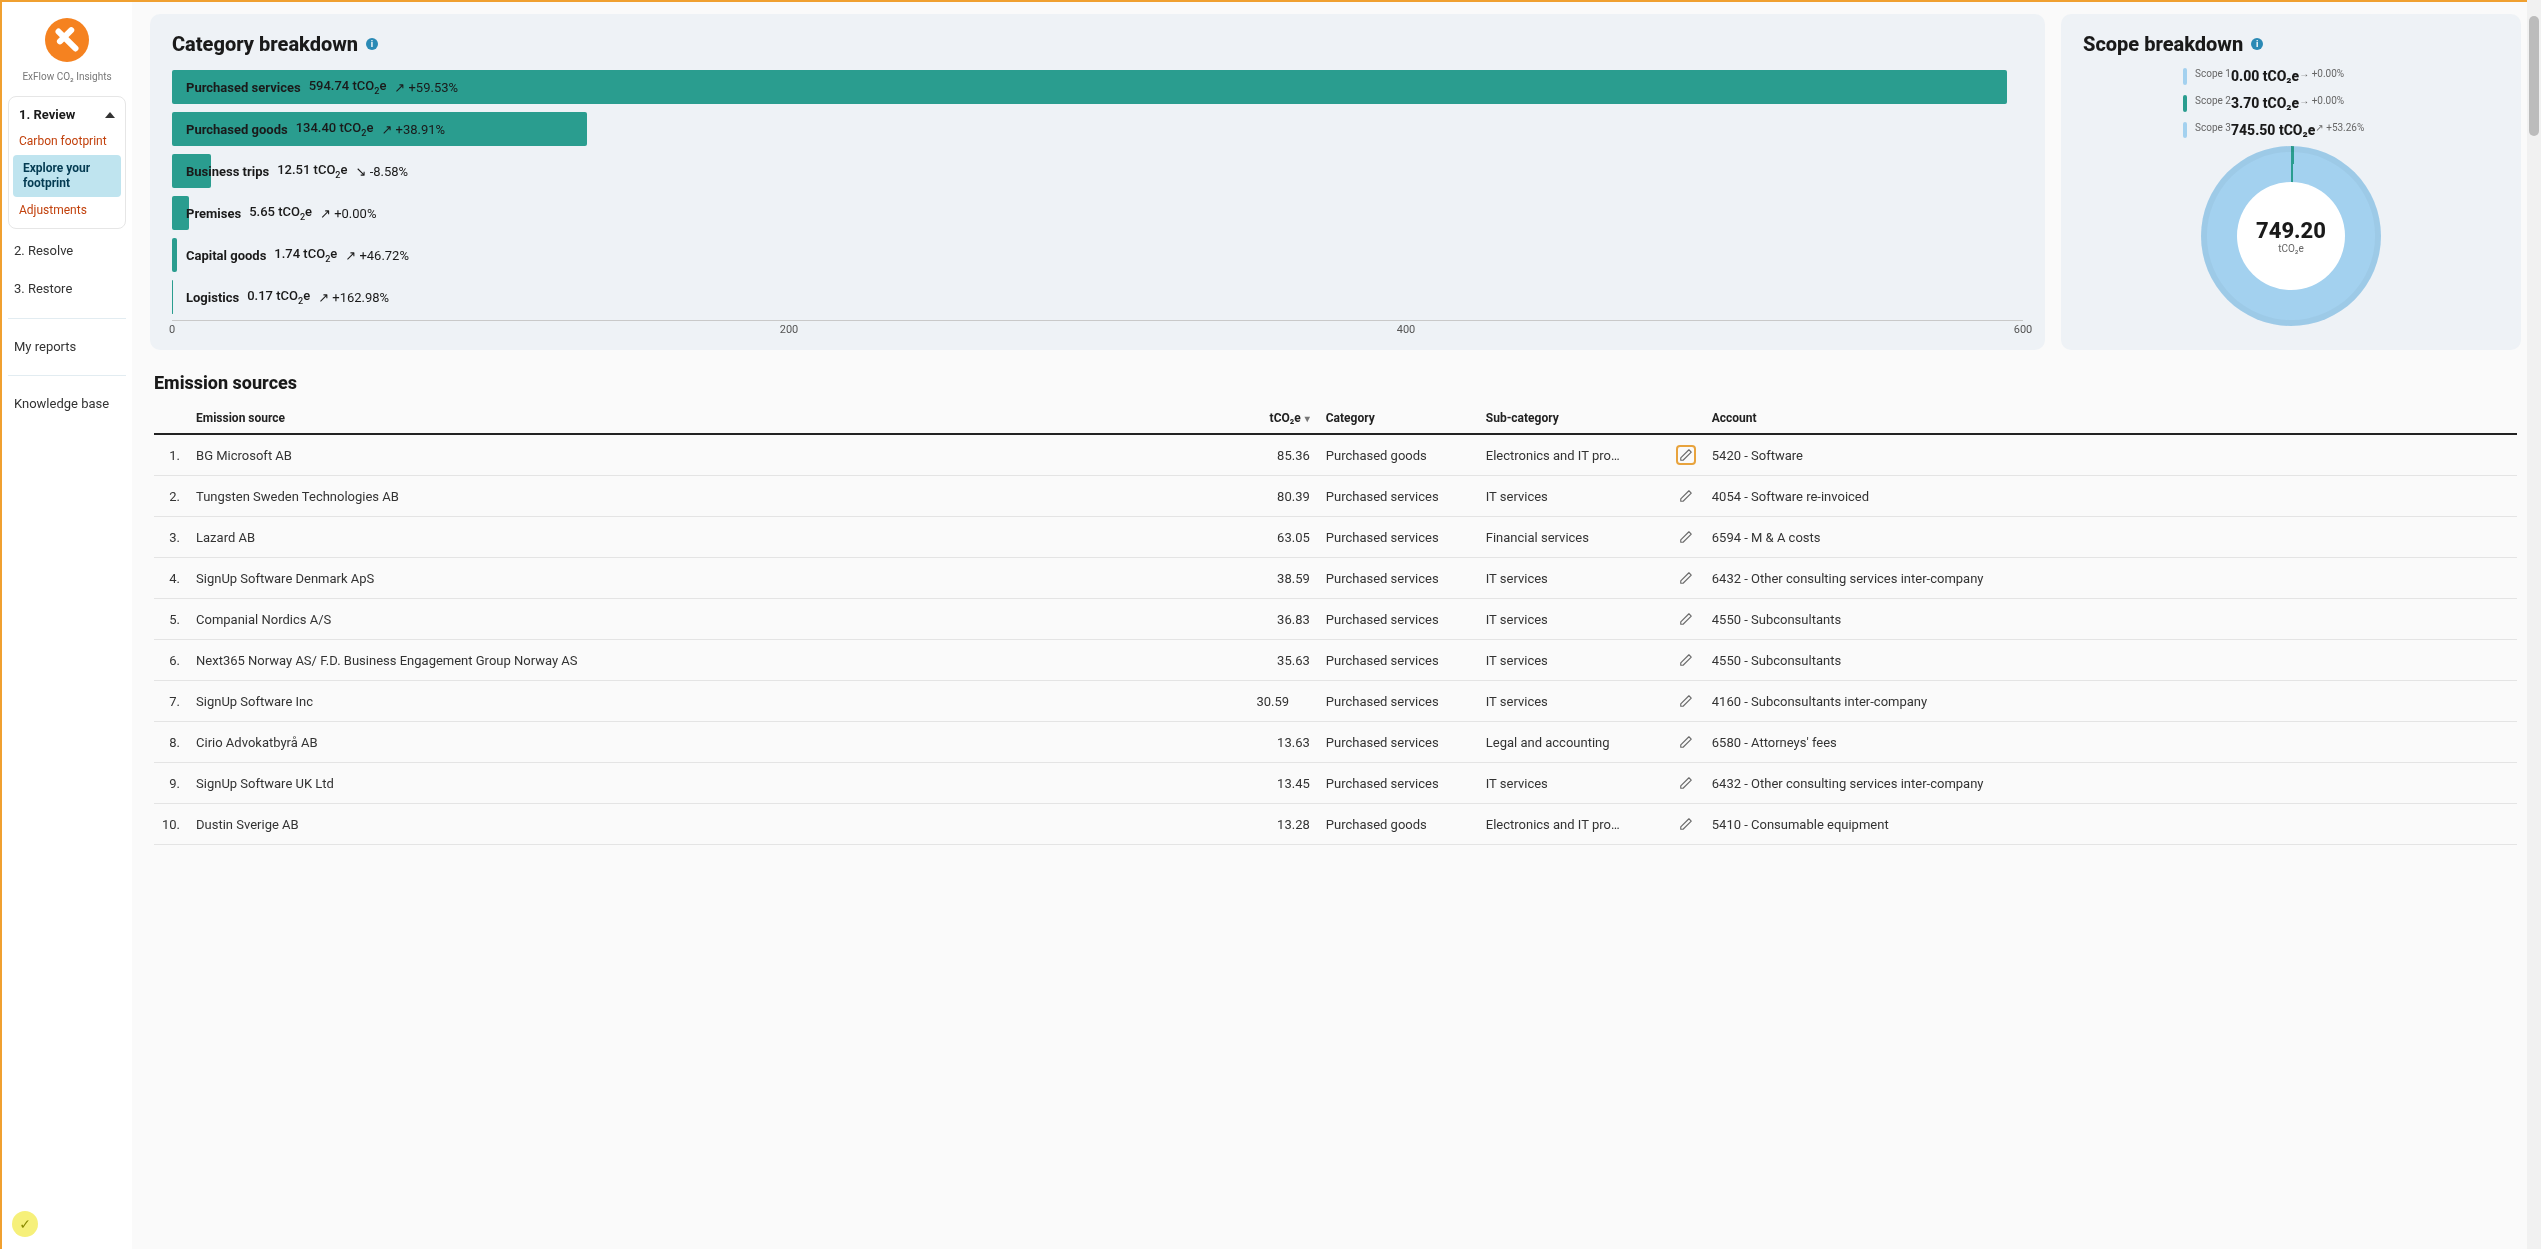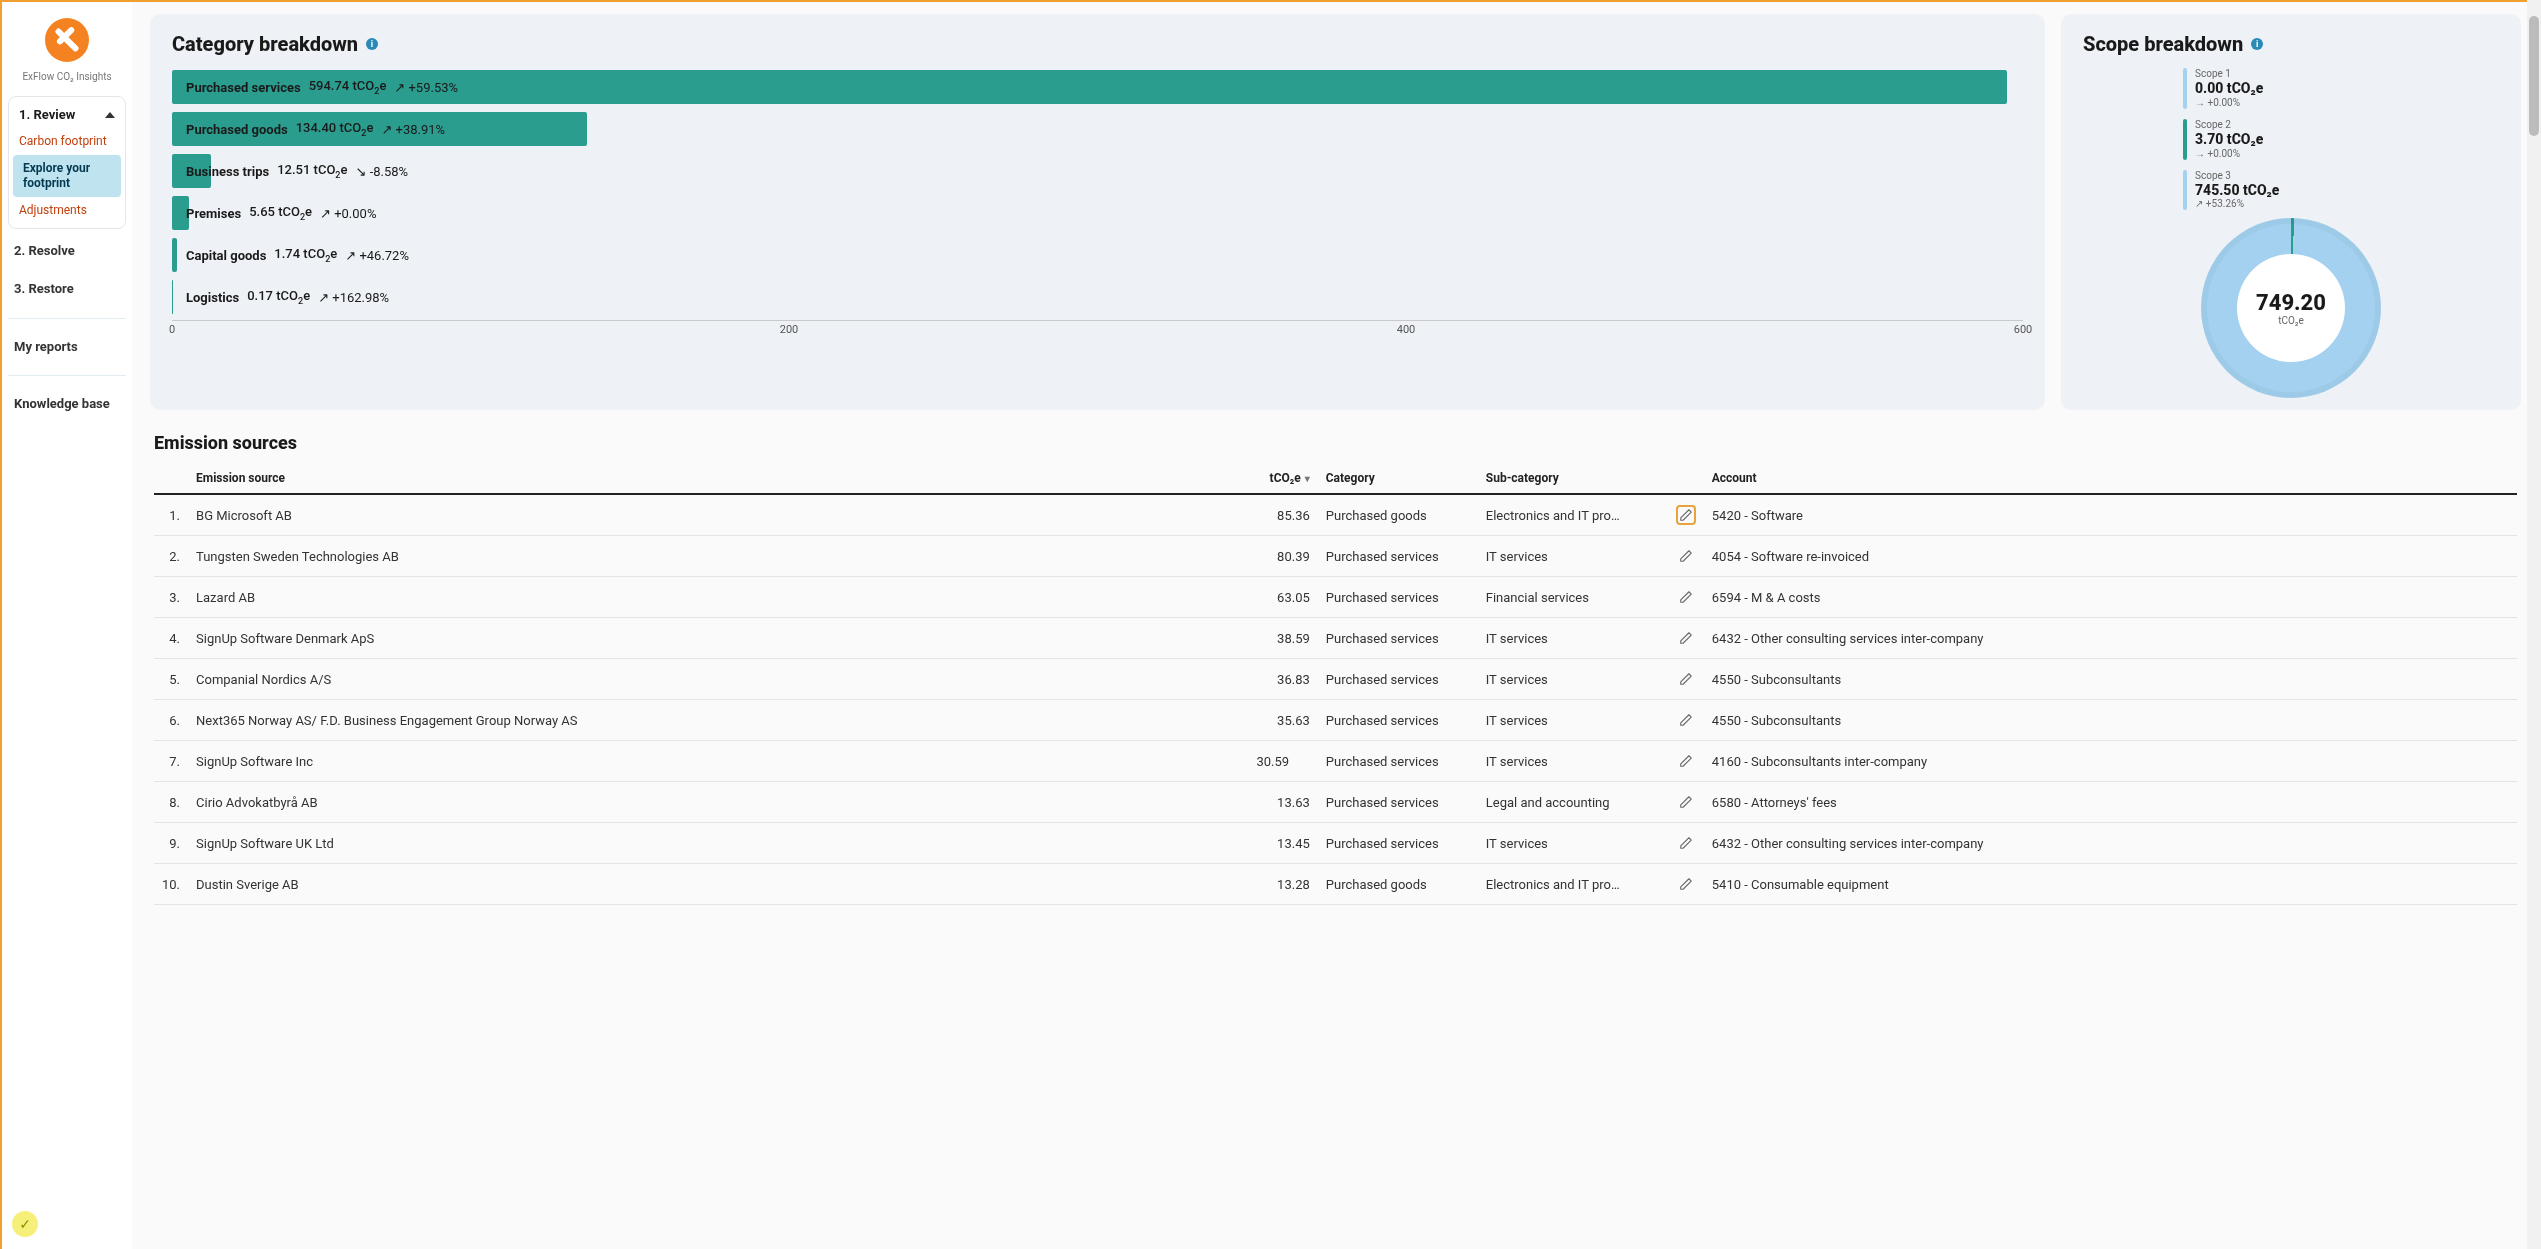--- a/index.html
+++ b/index.html
@@ -45,21 +45,21 @@
     padding: 6px 10px; font-weight: 700; font-size: 13px; cursor: pointer;
   }
   .nav-item {
     padding: 6px 10px; font-size: 12px; color: #c2410c; cursor: pointer;
     line-height: 1.25;
   }
   .nav-item.active {
     background: #bfe4ef; color: #043b52; font-weight: 700; border-radius: 4px;
     margin: 0 4px;
   }
-  .nav-item.plain { padding: 8px 6px; font-size: 13px; color: #333; font-weight: bold; }
+  .nav-item.plain { padding: 8px 6px; font-size: 13px; color: #333; }
   .nav-sep { border-top: 1px solid #e2ecf1; margin: 6px 0; }
   .chevron-up { width: 0; height: 0; border-left: 5px solid transparent; border-right: 5px solid transparent; border-bottom: 6px solid #333; }
 
   
   .main { flex: 1; padding: 12px 18px 0 18px; display: flex; flex-direction: column; gap: 16px; }
 
   .panels-row { display: flex; gap: 16px; align-items: stretch; }
   .panel {
     background: #eef2f6; border-radius: 10px; padding: 18px 22px 12px;
   }
@@ -82,21 +82,21 @@
   .bar-label sub { font-size: 0.7em; vertical-align: sub; }
   .delta-up::before { content: "↗ "; }
   .delta-down::before { content: "↘ "; }
   .axis { border-top: 1px solid #c9c9c9; position: relative; height: 18px; margin-top: 4px; }
   .axis-tick { position: absolute; top: 2px; font-size: 11px; color: #555; transform: translateX(-50%); }
 
   
   .scope-cards { display: flex; flex-wrap: wrap; gap: 10px 24px; padding-left: 100px; margin-bottom: 8px; }
   .scope-card { display: flex; align-items: stretch; gap: 8px; min-width: 150px; }
   .scope-stripe { width: 4px; border-radius: 2px; }
-  .scope-body { display: flex; flex-direction: column; line-height: 1.2; justify-content: flex-end; }
+  .scope-body { display: flex; flex-direction: row; line-height: 1.2; justify-content: flex-end; }
   .scope-name { font-size: 10px; color: #666; }
   .scope-val { font-size: 14px; font-weight: 800; }
   .scope-delta { font-size: 10px; color: #666; }
 
   .donut-wrap { display: flex; justify-content: center; margin-top: 4px; }
   .donut { width: 180px; height: 180px; position: relative; border-radius: 50%;
     background: conic-gradient(#2a9d8f 0deg 2deg, #a3d1ef 2deg 360deg);
     box-shadow: 0 0 0 6px rgba(0,0,0,0.03) inset;
   }
   .donut::after {

